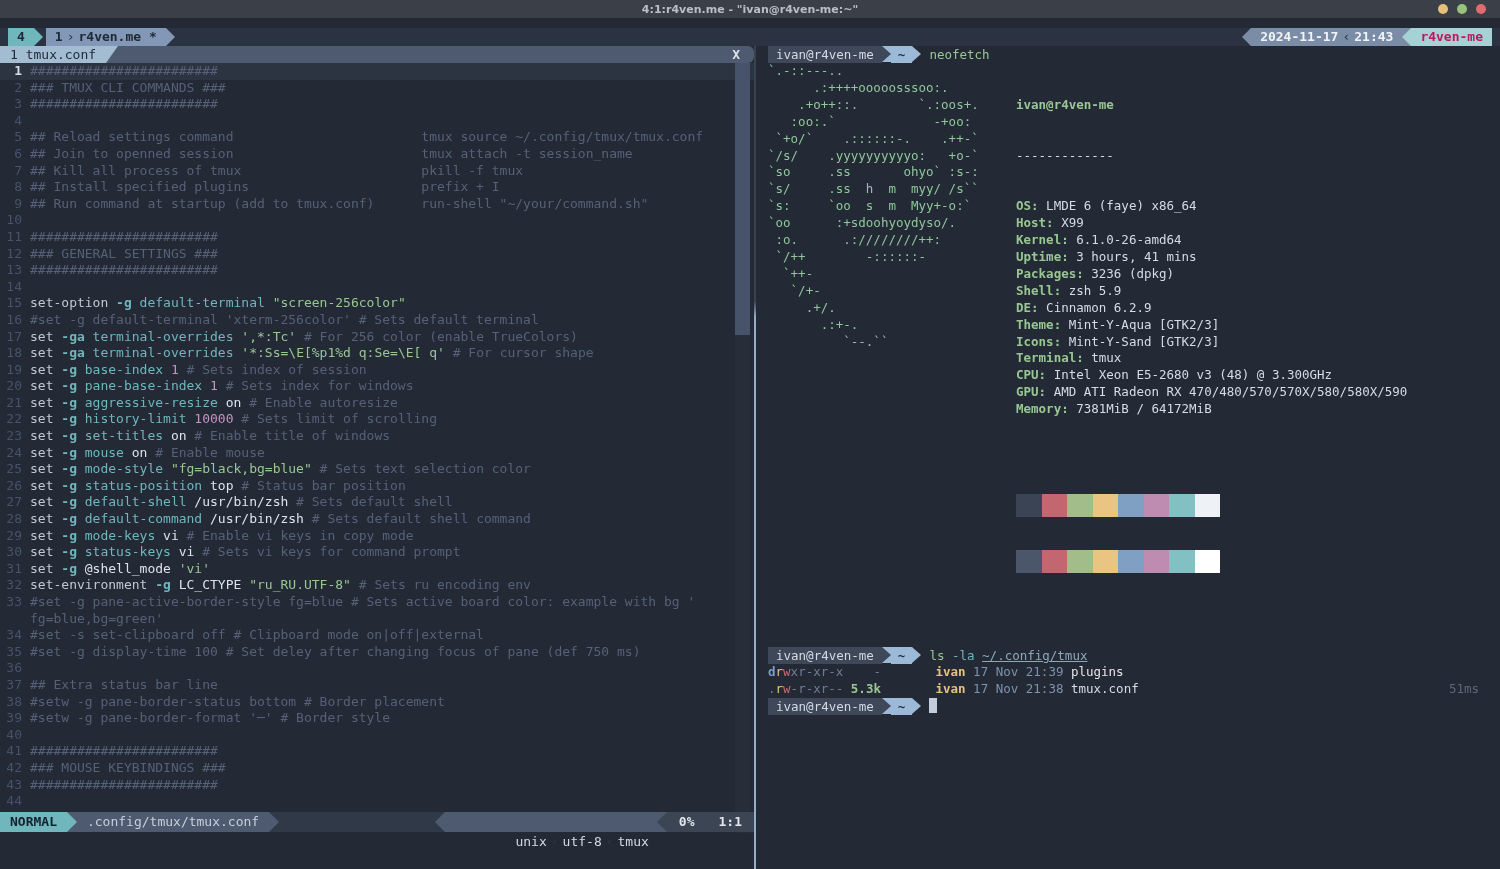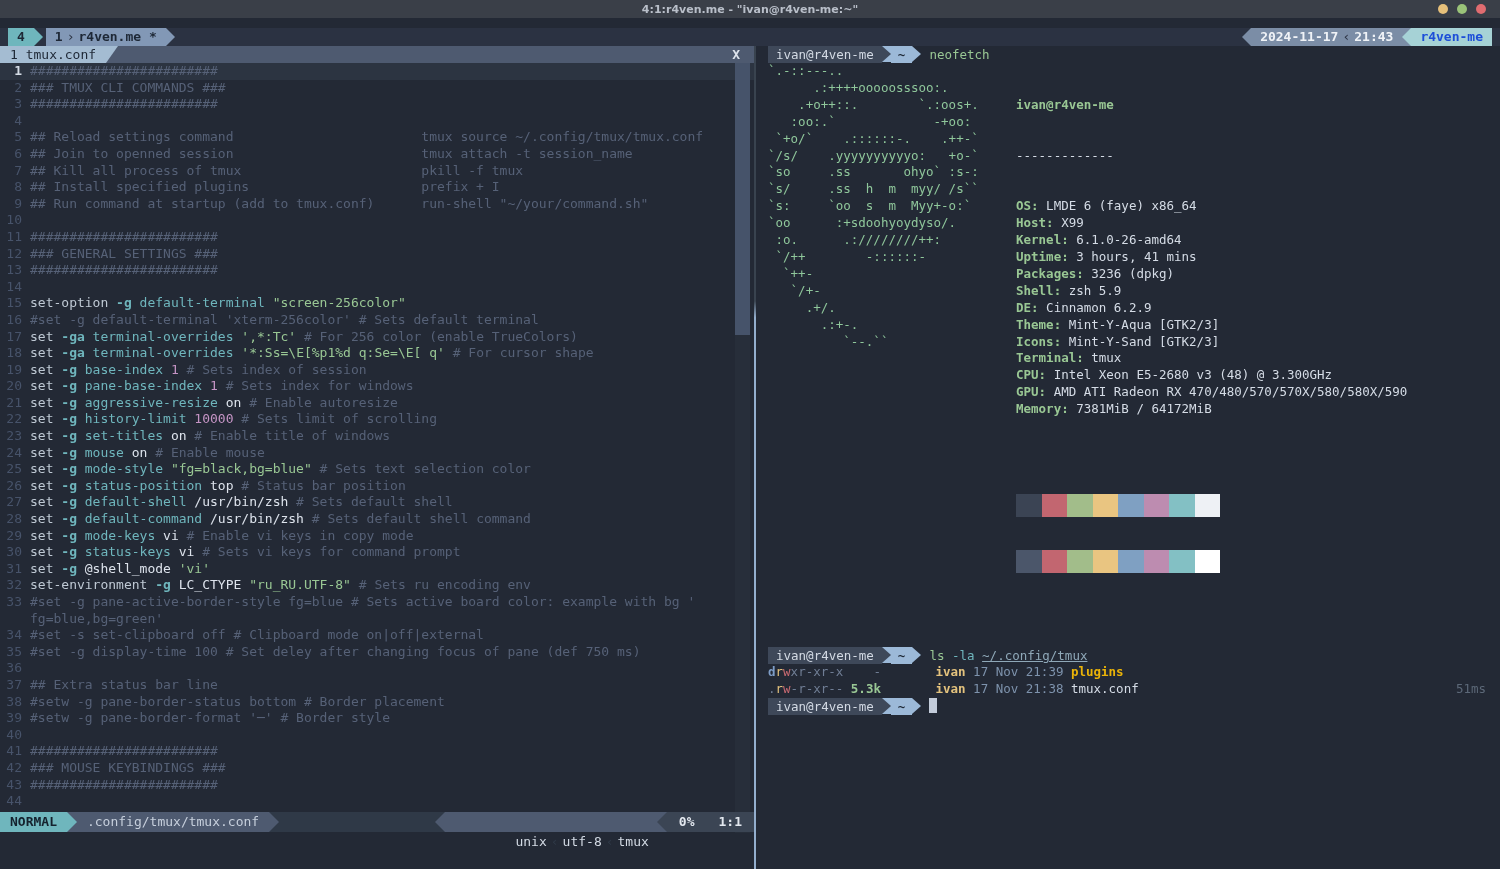--- a/index.html
+++ b/index.html
@@ -29,21 +29,21 @@
   .chev{font-weight:normal;padding:0 4px;}
 
   
   .pane-left{position:absolute;left:0;top:46px;width:754px;bottom:0;background:var(--bg);}
   .pane-sep{position:absolute;left:754px;top:46px;width:2px;bottom:0;
     background:linear-gradient(#39434f 0%,#39434f 31%,#93aecd 33%,#93aecd 100%);}
   .pane-right{position:absolute;left:756px;top:46px;right:0;bottom:0;background:var(--bg);
     font-size:12.5px;line-height:16.9px;color:#d5dce6;}
 
   
-  .tabline{position:relative;height:17px;background:var(--tabline);display:flex;font-size:13px;line-height:17px;}
+  .tabline{position:relative;height:17px;background:var(--tabline);display:flex;font-size:13px;line-height:17px;border-radius:6px;}
   .buftab{background:var(--activetab);color:var(--darktext);padding:0 10px;white-space:pre;}
   .buftab-arr{width:0;height:0;border-top:17px solid var(--activetab);border-right:12px solid transparent;}
   .tab-close{position:absolute;right:14px;top:0;color:#dde3ec;font-weight:bold;cursor:default;}
 
   
   .code{position:absolute;left:0;top:17px;right:0;font-size:13px;line-height:16.6px;white-space:pre;}
   .crow{display:flex;height:16.6px;}
   .crow.cur{background:var(--cursorline);}
   .lnum{width:30px;padding-right:8px;text-align:right;color:#47536a;flex:none;}
   .crow.cur .lnum{color:#d5dce6;font-weight:bold;}
@@ -91,31 +91,31 @@
   .nf-art{width:248px;color:#8fc79b;flex:none;}
   .nf-info .nf-title{color:var(--green);font-weight:bold;}
   .nf-key{color:var(--green);font-weight:bold;}
   .nf-val{color:#d5dce6;}
   .palette{margin-top:8px;}
   .prow{display:flex;height:23px;}
   .pblock{width:25.5px;height:23px;}
 
   .timing{text-align:right;color:#5c6878;height:17px;}
   .lsrow{position:relative;height:17px;white-space:pre;}
-  .ms-inline{position:absolute;right:4px;top:0;color:#5c6878;}
+  .ms-inline{position:absolute;right:11px;top:0;color:#5c6878;}
   .f-d{color:#7e9dc7;font-weight:bold;}
   .f-dot{color:#6f7d94;}
   .f-r{color:#e3c27d;}
   .f-w{color:#c96a72;}
   .f-x{color:#6f7d94;}
   .f-size{color:var(--green);font-weight:bold;}
   .f-sizedash{color:#6f7d94;}
   .f-user{color:#e3c27d;font-weight:bold;margin-left:47px;}
   .f-date{color:#7e93ad;}
-  .f-dir{color:#eab308;font-weight:bold;text-align:center;}
+  .f-dir{color:#e5e5e5;font-weight:normal;text-align:center;}
   .f-file{color:#d5dce6;}
 </style>
 </head>
 <body>
 
 <div id="root">
 
   <div class="titlebar">
     <span>4:1:r4ven.me - "ivan@r4ven-me:~"</span>
     <div class="winbtns">
@@ -136,21 +136,21 @@
     </span>
     <span class="arr-r" style="border-left:9px solid var(--bluegray);"></span>
     <span style="flex:1;"></span>
     <span class="arr-l" style="border-right:9px solid var(--dateseg);"></span>
     <span class="seg" style="background:var(--dateseg);color:#f0f3f7;display:flex;align-items:center;">
       <span>2024-11-17</span>
       <span class="chev" style="color:#2b3242;">‹</span>
       <span>21:43</span>
     </span>
     <span class="arr-l" style="border-right:9px solid var(--hostseg);background:var(--dateseg);"></span>
-    <span class="seg" style="background:var(--hostseg);color:#1d4ed8;margin-right:8px;">r4ven-me</span>
+    <span class="seg" style="background:var(--hostseg);color:#be185d;margin-right:8px;">r4ven-me</span>
   </div>
 
   <div class="pane-left">
     <div class="tabline">
       <span class="buftab">1 tmux.conf</span>
       <span class="buftab-arr"></span>
       <span class="tab-close">X</span>
     </div>
 
     <div class="code"><div class="crow cur"><span class="lnum">1</span><span class="ltext"><span class="tk-com">########################</span></span></div><div class="crow"><span class="lnum">2</span><span class="ltext"><span class="tk-com">### TMUX CLI COMMANDS ###</span></span></div><div class="crow"><span class="lnum">3</span><span class="ltext"><span class="tk-com">########################</span></span></div><div class="crow"><span class="lnum">4</span><span class="ltext"></span></div><div class="crow"><span class="lnum">5</span><span class="ltext"><span class="tk-com">## Reload settings command                        tmux source ~/.config/tmux/tmux.conf</span></span></div><div class="crow"><span class="lnum">6</span><span class="ltext"><span class="tk-com">## Join to openned session                        tmux attach -t session_name</span></span></div><div class="crow"><span class="lnum">7</span><span class="ltext"><span class="tk-com">## Kill all process of tmux                       pkill -f tmux</span></span></div><div class="crow"><span class="lnum">8</span><span class="ltext"><span class="tk-com">## Install specified plugins                      prefix + I</span></span></div><div class="crow"><span class="lnum">9</span><span class="ltext"><span class="tk-com">## Run command at startup (add to tmux.conf)      run-shell "~/your/command.sh"</span></span></div><div class="crow"><span class="lnum">10</span><span class="ltext"></span></div><div class="crow"><span class="lnum">11</span><span class="ltext"><span class="tk-com">########################</span></span></div><div class="crow"><span class="lnum">12</span><span class="ltext"><span class="tk-com">### GENERAL SETTINGS ###</span></span></div><div class="crow"><span class="lnum">13</span><span class="ltext"><span class="tk-com">########################</span></span></div><div class="crow"><span class="lnum">14</span><span class="ltext"></span></div><div class="crow"><span class="lnum">15</span><span class="ltext"><span class="tk-kw">set-option</span><span class="tk-flag"> -g</span><span class="tk-opt"> default-terminal</span><span class="tk-str"> "screen-256color"</span></span></div><div class="crow"><span class="lnum">16</span><span class="ltext"><span class="tk-com">#set -g default-terminal 'xterm-256color' # Sets default terminal</span></span></div><div class="crow"><span class="lnum">17</span><span class="ltext"><span class="tk-kw">set</span><span class="tk-flag"> -ga</span><span class="tk-opt"> terminal-overrides</span><span class="tk-str"> ',*:Tc'</span><span class="tk-com"> # For 256 color (enable TrueColors)</span></span></div><div class="crow"><span class="lnum">18</span><span class="ltext"><span class="tk-kw">set</span><span class="tk-flag"> -ga</span><span class="tk-opt"> terminal-overrides</span><span class="tk-str"> '*:Ss=\E[%p1%d q:Se=\E[ q'</span><span class="tk-com"> # For cursor shape</span></span></div><div class="crow"><span class="lnum">19</span><span class="ltext"><span class="tk-kw">set</span><span class="tk-flag"> -g</span><span class="tk-opt"> base-index</span><span class="tk-num"> 1</span><span class="tk-com"> # Sets index of session</span></span></div><div class="crow"><span class="lnum">20</span><span class="ltext"><span class="tk-kw">set</span><span class="tk-flag"> -g</span><span class="tk-opt"> pane-base-index</span><span class="tk-num"> 1</span><span class="tk-com"> # Sets index for windows</span></span></div><div class="crow"><span class="lnum">21</span><span class="ltext"><span class="tk-kw">set</span><span class="tk-flag"> -g</span><span class="tk-opt"> aggressive-resize</span><span class="tk-val"> on</span><span class="tk-com"> # Enable autoresize</span></span></div><div class="crow"><span class="lnum">22</span><span class="ltext"><span class="tk-kw">set</span><span class="tk-flag"> -g</span><span class="tk-opt"> history-limit</span><span class="tk-num"> 10000</span><span class="tk-com"> # Sets limit of scrolling</span></span></div><div class="crow"><span class="lnum">23</span><span class="ltext"><span class="tk-kw">set</span><span class="tk-flag"> -g</span><span class="tk-opt"> set-titles</span><span class="tk-val"> on</span><span class="tk-com"> # Enable title of windows</span></span></div><div class="crow"><span class="lnum">24</span><span class="ltext"><span class="tk-kw">set</span><span class="tk-flag"> -g</span><span class="tk-opt"> mouse</span><span class="tk-val"> on</span><span class="tk-com"> # Enable mouse</span></span></div><div class="crow"><span class="lnum">25</span><span class="ltext"><span class="tk-kw">set</span><span class="tk-flag"> -g</span><span class="tk-opt"> mode-style</span><span class="tk-str"> "fg=black,bg=blue"</span><span class="tk-com"> # Sets text selection color</span></span></div><div class="crow"><span class="lnum">26</span><span class="ltext"><span class="tk-kw">set</span><span class="tk-flag"> -g</span><span class="tk-opt"> status-position</span><span class="tk-val"> top</span><span class="tk-com"> # Status bar position</span></span></div><div class="crow"><span class="lnum">27</span><span class="ltext"><span class="tk-kw">set</span><span class="tk-flag"> -g</span><span class="tk-opt"> default-shell</span><span class="tk-val"> /usr/bin/zsh</span><span class="tk-com"> # Sets default shell</span></span></div><div class="crow"><span class="lnum">28</span><span class="ltext"><span class="tk-kw">set</span><span class="tk-flag"> -g</span><span class="tk-opt"> default-command</span><span class="tk-val"> /usr/bin/zsh</span><span class="tk-com"> # Sets default shell command</span></span></div><div class="crow"><span class="lnum">29</span><span class="ltext"><span class="tk-kw">set</span><span class="tk-flag"> -g</span><span class="tk-opt"> mode-keys</span><span class="tk-val"> vi</span><span class="tk-com"> # Enable vi keys in copy mode</span></span></div><div class="crow"><span class="lnum">30</span><span class="ltext"><span class="tk-kw">set</span><span class="tk-flag"> -g</span><span class="tk-opt"> status-keys</span><span class="tk-val"> vi</span><span class="tk-com"> # Sets vi keys for command prompt</span></span></div><div class="crow"><span class="lnum">31</span><span class="ltext"><span class="tk-kw">set</span><span class="tk-flag"> -g</span><span class="tk-val"> @shell_mode</span><span class="tk-str"> 'vi'</span></span></div><div class="crow"><span class="lnum">32</span><span class="ltext"><span class="tk-kw">set-environment</span><span class="tk-flag"> -g</span><span class="tk-val"> LC_CTYPE</span><span class="tk-str"> "ru_RU.UTF-8"</span><span class="tk-com"> # Sets ru encoding env</span></span></div><div class="crow"><span class="lnum">33</span><span class="ltext"><span class="tk-com">#set -g pane-active-border-style fg=blue # Sets active board color: example with bg '</span></span></div><div class="crow"><span class="lnum"></span><span class="ltext"><span class="tk-com">fg=blue,bg=green'</span></span></div><div class="crow"><span class="lnum">34</span><span class="ltext"><span class="tk-com">#set -s set-clipboard off # Clipboard mode on|off|external</span></span></div><div class="crow"><span class="lnum">35</span><span class="ltext"><span class="tk-com">#set -g display-time 100 # Set deley after changing focus of pane (def 750 ms)</span></span></div><div class="crow"><span class="lnum">36</span><span class="ltext"></span></div><div class="crow"><span class="lnum">37</span><span class="ltext"><span class="tk-com">## Extra status bar line</span></span></div><div class="crow"><span class="lnum">38</span><span class="ltext"><span class="tk-com">#setw -g pane-border-status bottom # Border placement</span></span></div><div class="crow"><span class="lnum">39</span><span class="ltext"><span class="tk-com">#setw -g pane-border-format '─' # Border style</span></span></div><div class="crow"><span class="lnum">40</span><span class="ltext"></span></div><div class="crow"><span class="lnum">41</span><span class="ltext"><span class="tk-com">########################</span></span></div><div class="crow"><span class="lnum">42</span><span class="ltext"><span class="tk-com">### MOUSE KEYBINDINGS ###</span></span></div><div class="crow"><span class="lnum">43</span><span class="ltext"><span class="tk-com">########################</span></span></div><div class="crow"><span class="lnum">44</span><span class="ltext"></span></div></div>

